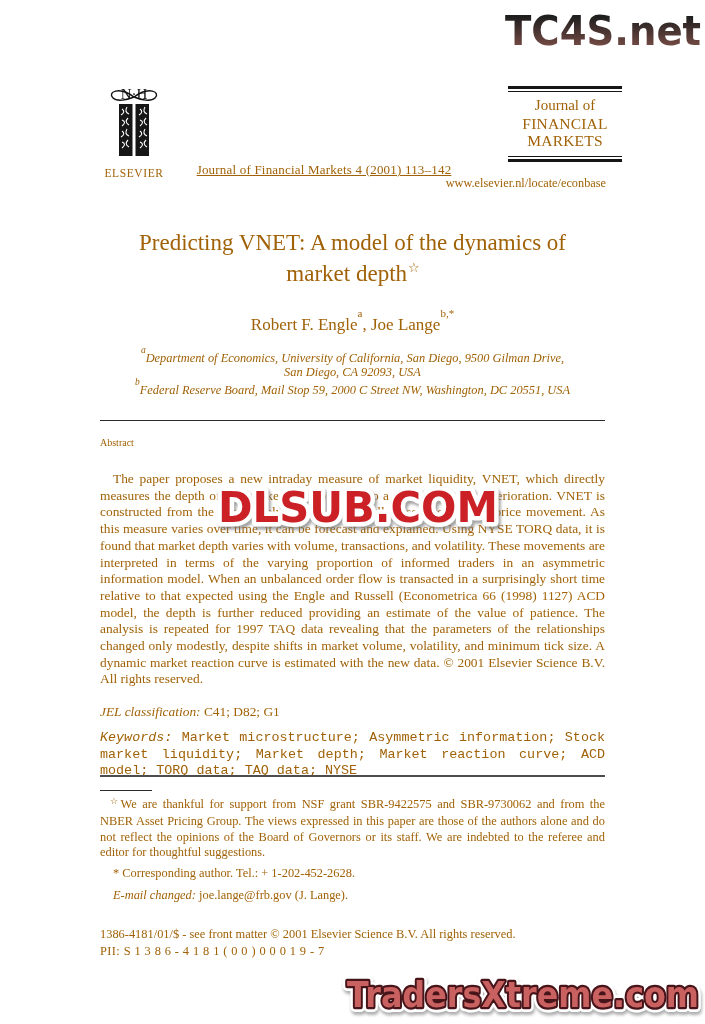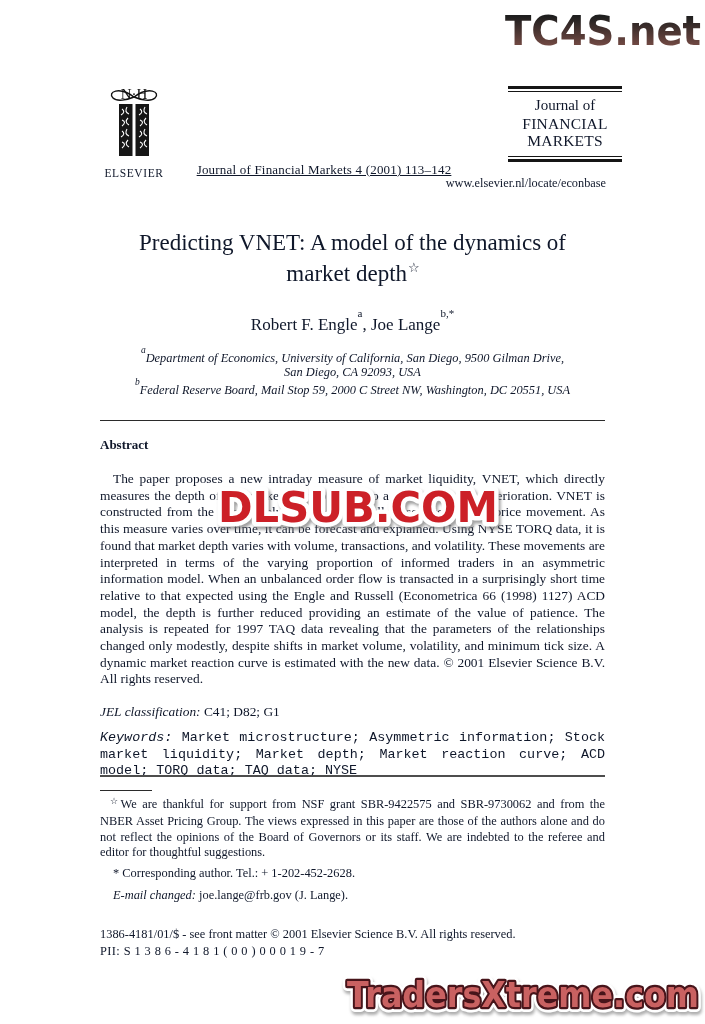--- a/index.html
+++ b/index.html
@@ -1,18 +1,18 @@
 <!DOCTYPE html>
 <html><head>
 <meta charset="utf-8">
 <style>
   html,body{margin:0;padding:0;background:#e9e9e9;}
   .page{
     position:relative;width:705px;height:1024px;background:#ffffff;
-    font-family:"Liberation Serif", serif;color:#0f172a;overflow:hidden;
+    font-family:"Liberation Serif", serif;color:#a16207;overflow:hidden;
     margin:0 auto;
   }
   .abs{position:absolute;}
   
   .logo-wrap{left:101px;top:84px;width:66px;text-align:center;}
   .publisher{font-size:11.5px;letter-spacing:0.6px;margin-top:1px;}
   .citation{left:178px;top:162px;width:292px;text-align:center;font-size:13px;letter-spacing:0.2px;text-decoration:underline;}
   .jbox{left:508px;top:86px;width:114px;text-align:center;}
   .rule-thick{height:3px;background:#151515;}
   .rule-thin{height:1px;background:#151515;margin-top:2px;}
@@ -23,21 +23,21 @@
   .website{left:420px;top:176px;width:186px;text-align:right;font-size:12.3px;}
   
   .title{left:80px;top:227px;width:545px;text-align:center;font-size:23px;line-height:31px;}
   .title .star{font-size:13px;position:relative;top:-9px;left:1px;}
   .authors{left:80px;top:313px;width:545px;text-align:center;font-size:17px;}
   sup.s{font-size:11px;position:relative;top:-6px;}
   .affils{left:80px;top:347px;width:545px;text-align:center;font-style:italic;font-size:12.4px;line-height:14px;}
   .affils sup.s{font-size:9.5px;top:-4px;}
   
   .abs-rule{left:100px;top:420px;width:505px;height:1px;background:#2b2b2b;}
-  .abs-head{left:100px;top:437px;font-size:13px;font-weight:bold;}
+  .abs-head{left:100px;top:437px;font-size:10px;font-weight:normal;}
   .abs-body{left:100px;top:471px;width:505px;font-size:13.4px;line-height:16.7px;text-align:justify;text-indent:13px;}
   .jel{left:100px;top:704px;width:505px;font-size:13.4px;}
   .kw{left:100px;top:730px;width:505px;font-size:13.4px;line-height:16.6px;text-align:justify;font-family:Liberation Mono, monospace;}
   .ital{font-style:italic;}
   
   .divider{left:100px;top:775px;width:505px;height:2px;background:#4d4d4d;}
   .fn-sep{left:100px;top:790px;width:52px;height:1px;background:#2b2b2b;}
   .fn-thanks{left:100px;top:797px;width:505px;font-size:12.4px;line-height:15.8px;text-align:justify;text-indent:10px;}
   .fn-thanks .mk{font-size:9px;position:relative;top:-4px;}
   .fn-corr{left:100px;top:866px;width:505px;font-size:12.4px;text-indent:13px;}

